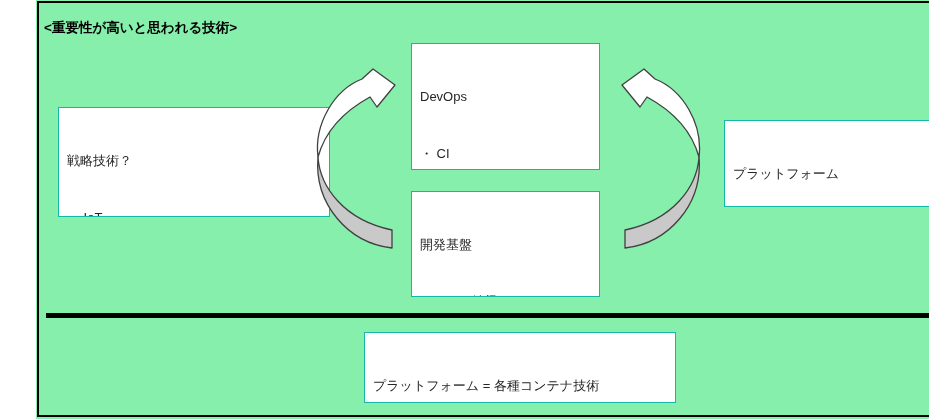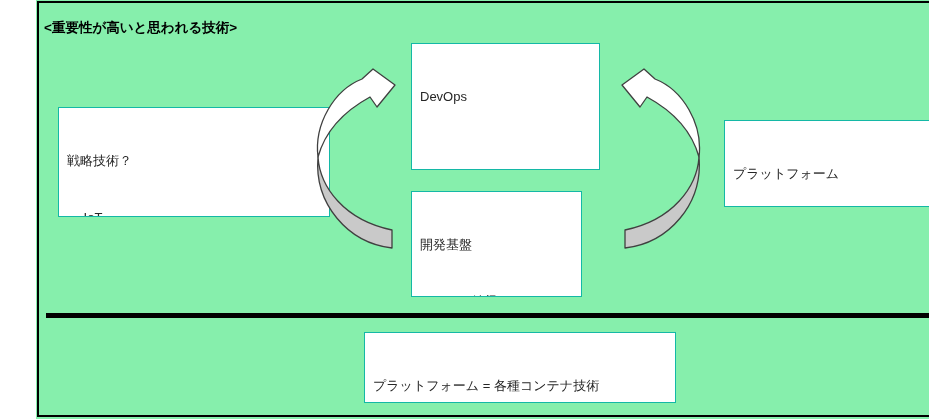--- a/index.html
+++ b/index.html
@@ -35,21 +35,21 @@
     padding:5px 6px 0 8px;
     font-size:13px;
     line-height:19px;
     white-space:pre;
     overflow:hidden;
   }
   .box-title{white-space:pre;}
   .box-line{white-space:pre;}
   .box-strategy{left:22px;top:107px;width:272px;height:110px;}
   .box-devops{left:375px;top:43px;width:189px;height:127px;}
-  .box-devplatform{left:375px;top:191px;width:171px;height:106px;}
+  .box-devplatform{left:375px;top:191px;width:189px;height:106px;}
   .box-service{left:688px;top:120px;width:225px;height:87px;}
   .box-platform{left:328px;top:332px;width:312px;height:71px;}
   .arrow{position:absolute;width:92px;height:188px;}
   .arrow svg{display:block;width:100%;height:100%;}
   .arrow path{stroke:#404040;stroke-width:1.3;stroke-linejoin:round;}
   .arrow-left{left:270px;top:62px;}
   .arrow-right{left:583px;top:62px;transform:scaleX(-1);}
   .divider{
     position:absolute;
     left:10px;top:313px;
@@ -69,20 +69,21 @@
   <div class="box box-strategy">
     <div class="box-title">戦略技術？</div>
     <div class="box-line">・ IoT</div>
     
     
     
   </div>
 
   <div class="box box-devops">
     <div class="box-title">DevOps</div>
+    <div class="box-line">・ CI</div>
     
     
     
     
   </div>
 
   <div class="box box-devplatform">
     <div class="box-title">開発基盤</div>
     <div class="box-line">・ Open 棟梁</div>
     

